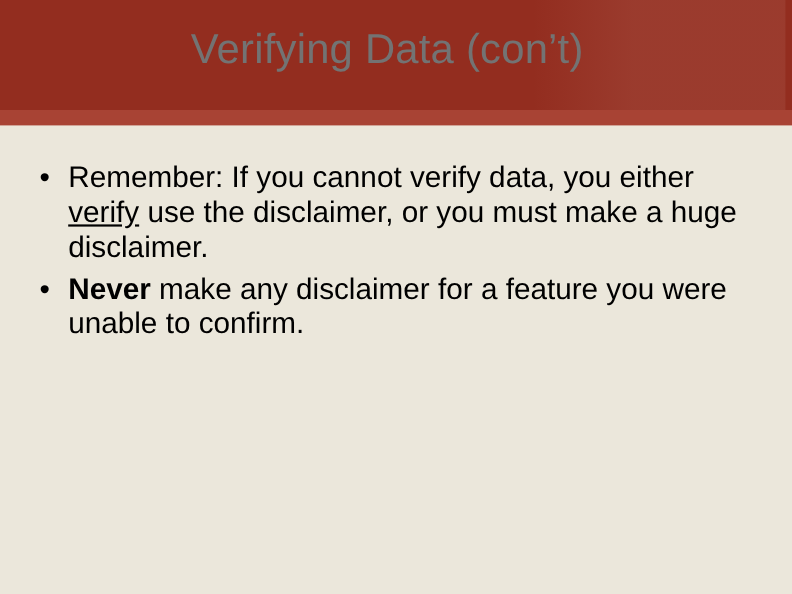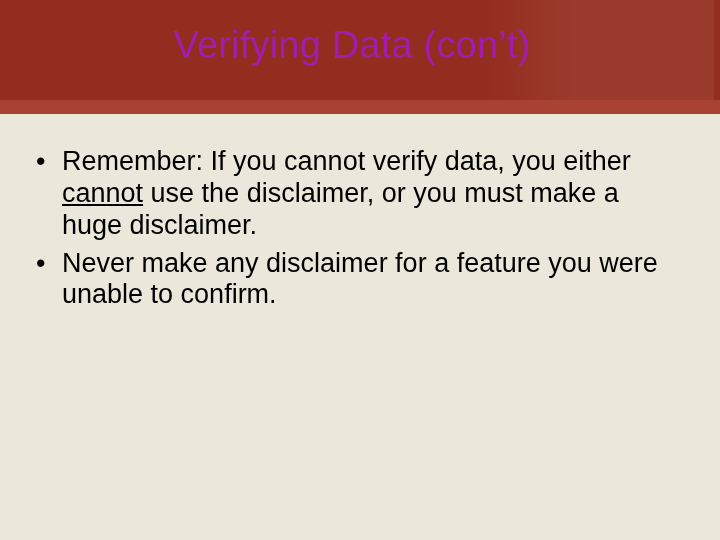--- a/index.html
+++ b/index.html
@@ -40,21 +40,21 @@
     height: 100px;
     background: linear-gradient(90deg, rgba(210,160,150,0) 0%, rgba(210,160,150,0.35) 40%, rgba(210,160,150,0.35) 100%);
     opacity: 0.35;
   }
   .slide-title {
     position: absolute;
     left: 0; right: 16px;
     top: 24px;
     text-align: center;
     font-size: 38px;
-    color: #a21caf;
+    color: #737373;
     font-weight: 400;
     letter-spacing: 0.2px;
   }
   .content {
     position: absolute;
     left: 34px;
     right: 34px;
     top: 146px;
     font-size: 27px;
     color: #000;
@@ -67,35 +67,35 @@
   .bullet .dot {
     flex: 0 0 auto;
     width: 26px;
     text-align: left;
     padding-left: 2px;
   }
   .bullet .txt {
     flex: 1 1 auto;
   }
   .u { text-decoration: underline; }
-  .b { font-weight: 400; text-align: center; }
+  .b { font-weight: 700; text-align: center; }
 </style>
 </head>
 <body>
 
 <div class="slide">
   <div class="header-band"></div>
   <div class="header-light"></div>
   <div class="header-strip"></div>
 
   <div class="slide-title">Verifying Data (con’t)</div>
 
   <div class="content">
     <div class="bullet">
       <div class="dot">•</div>
-      <div class="txt"><span>Remember: If you cannot verify data, you either </span><span class="u">cannot</span><span> use the disclaimer, or you must make a huge disclaimer.</span></div>
+      <div class="txt"><span>Remember: If you cannot verify data, you either </span><span class="u">verify</span><span> use the disclaimer, or you must make a huge disclaimer.</span></div>
     </div>
     <div class="bullet">
       <div class="dot">•</div>
       <div class="txt"><span class="b">Never</span><span> make any disclaimer for a feature you were unable to confirm.</span></div>
     </div>
   </div>
 </div>
 
 </body></html>

